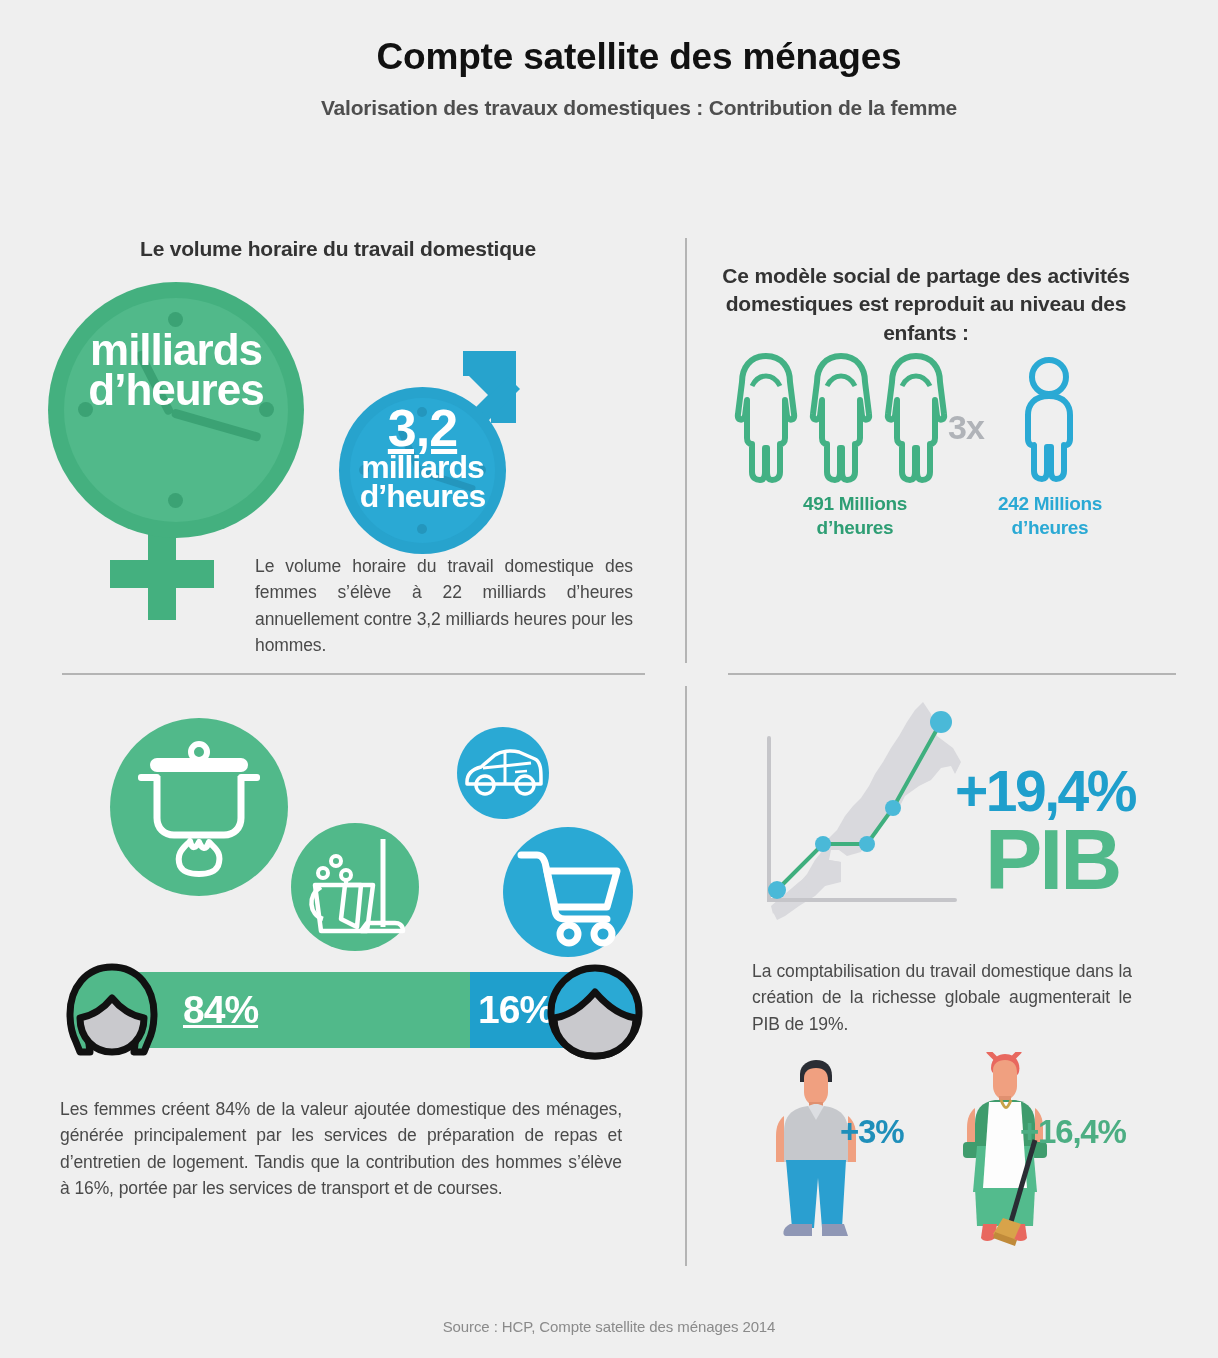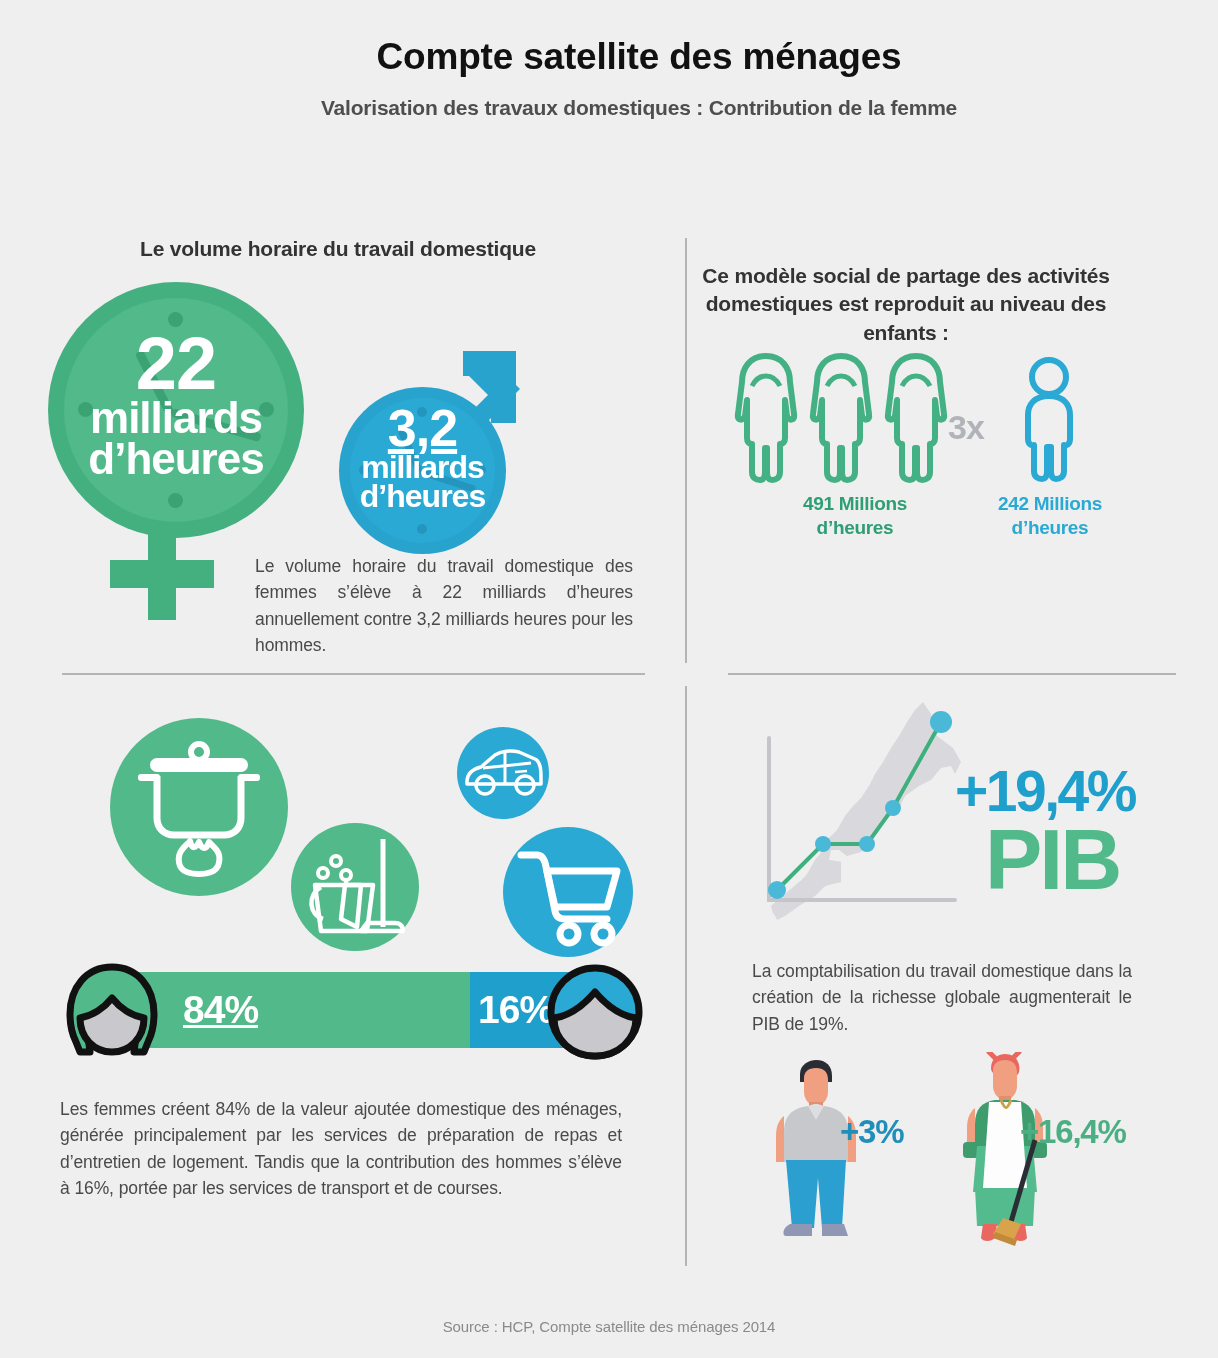--- a/index.html
+++ b/index.html
@@ -137,21 +137,20 @@
     <div class="clock-g-face">
       <div class="dotg" style="left:104px;top:14px;"></div>
       <div class="dotg" style="left:195px;top:104px;"></div>
       <div class="dotg" style="left:104px;top:195px;"></div>
       <div class="dotg" style="left:14px;top:104px;"></div>
       <div class="handg" style="left:102px;top:46px;width:9px;height:70px;transform:rotate(-27deg);transform-origin:50% 100%;"></div>
       <div class="handg" style="left:108px;top:110px;width:92px;height:9px;transform:rotate(16deg);transform-origin:0% 50%;"></div>
     </div>
   </div>
   <div class="clk-label" style="left:48px;top:330px;width:256px;">
-    <span class="big" style="font-size:74px;">22</span>
     <span class="sm" style="font-size:44px;">milliards</span>
     <span class="sm" style="font-size:44px;">d’heures</span>
   </div>
 
   <svg class="male-arrow" width="90" height="100" viewBox="0 0 90 100">
     <path d="M10 96 L58 48 L34 24 L86 24 L86 76 L62 52 L14 100 Z" fill="#27a3cd"></path>
     <rect x="33" y="4" width="53" height="25" fill="#27a3cd"></rect>
     <rect x="61" y="4" width="25" height="72" fill="#27a3cd"></rect>
     <path d="M30 78 L78 30 L90 42 L42 90 Z" fill="#27a3cd"></path>
   </svg>
@@ -167,21 +166,21 @@
     </div>
   </div>
   <div class="clk-label" style="left:339px;top:405px;width:167px;">
     <span class="big" style="font-size:52px;text-decoration:underline;">3,2</span>
     <span class="sm" style="font-size:32px;">milliards</span>
     <span class="sm" style="font-size:32px;">d’heures</span>
   </div>
 
   <div class="body-txt" style="left:255px;top:553px;width:378px;">Le volume horaire du travail domestique des femmes s’élève à 22 milliards d’heures annuellement contre 3,2 milliards heures pour les hommes.</div>
 
-  <div class="sect-title ctr" style="left:696px;top:262px;width:420px;text-align:center;">Ce modèle social de partage des activités domestiques est reproduit au niveau des enfants :</div>
+  <div class="sect-title ctr" style="left:716px;top:262px;width:420px;text-align:center;">Ce modèle social de partage des activités domestiques est reproduit au niveau des enfants :</div>
 
   <svg class="kid" style="left:730px;top:352px;" width="72" height="132" viewBox="0 0 72 132">
     <path d="M36 4 C20 4 12 16 12 30 L8 62 C7 68 12 70 15 64 L17 48 L17 86 C17 90 19 92 22 92 L22 120 C22 126 26 128 30 128 C33 128 35 126 35 120 L35 96 L37 96 L37 120 C37 126 39 128 42 128 C46 128 50 126 50 120 L50 92 C53 92 55 90 55 86 L55 48 L57 64 C60 70 65 68 64 62 L60 30 C60 16 52 4 36 4 Z" fill="none" stroke="#43b184" stroke-width="6" stroke-linejoin="round"></path>
     <path d="M22 34 C26 26 32 24 36 24 C40 24 46 26 50 34" fill="none" stroke="#43b184" stroke-width="5"></path>
   </svg>
   <svg class="kid" style="left:805px;top:352px;" width="72" height="132" viewBox="0 0 72 132">
     <path d="M36 4 C20 4 12 16 12 30 L8 62 C7 68 12 70 15 64 L17 48 L17 86 C17 90 19 92 22 92 L22 120 C22 126 26 128 30 128 C33 128 35 126 35 120 L35 96 L37 96 L37 120 C37 126 39 128 42 128 C46 128 50 126 50 120 L50 92 C53 92 55 90 55 86 L55 48 L57 64 C60 70 65 68 64 62 L60 30 C60 16 52 4 36 4 Z" fill="none" stroke="#43b184" stroke-width="6" stroke-linejoin="round"></path>
     <path d="M22 34 C26 26 32 24 36 24 C40 24 46 26 50 34" fill="none" stroke="#43b184" stroke-width="5"></path>
   </svg>
   <svg class="kid" style="left:880px;top:352px;" width="72" height="132" viewBox="0 0 72 132">

